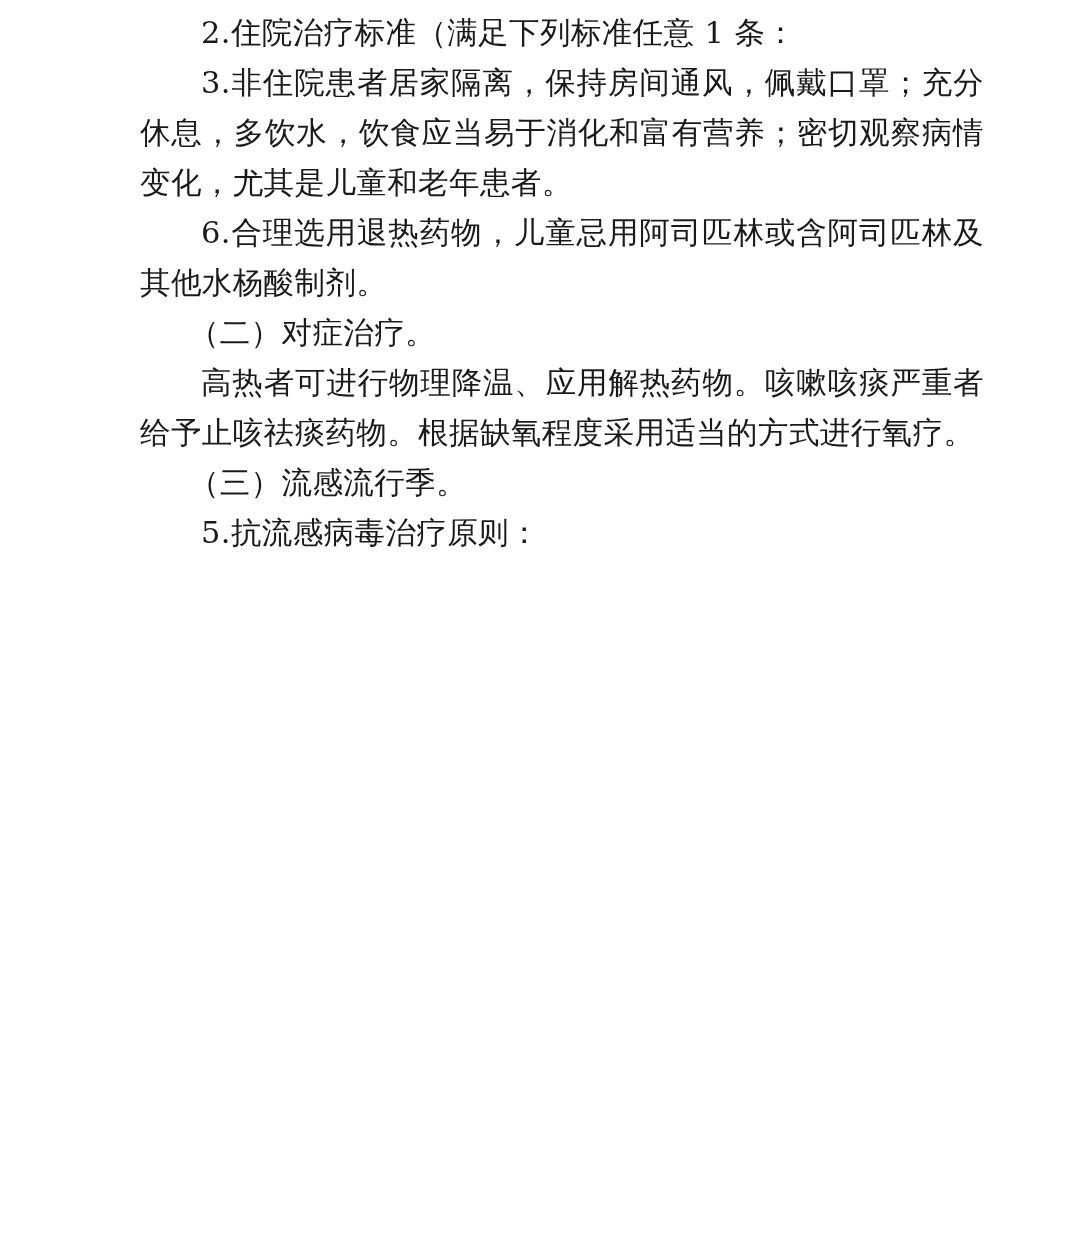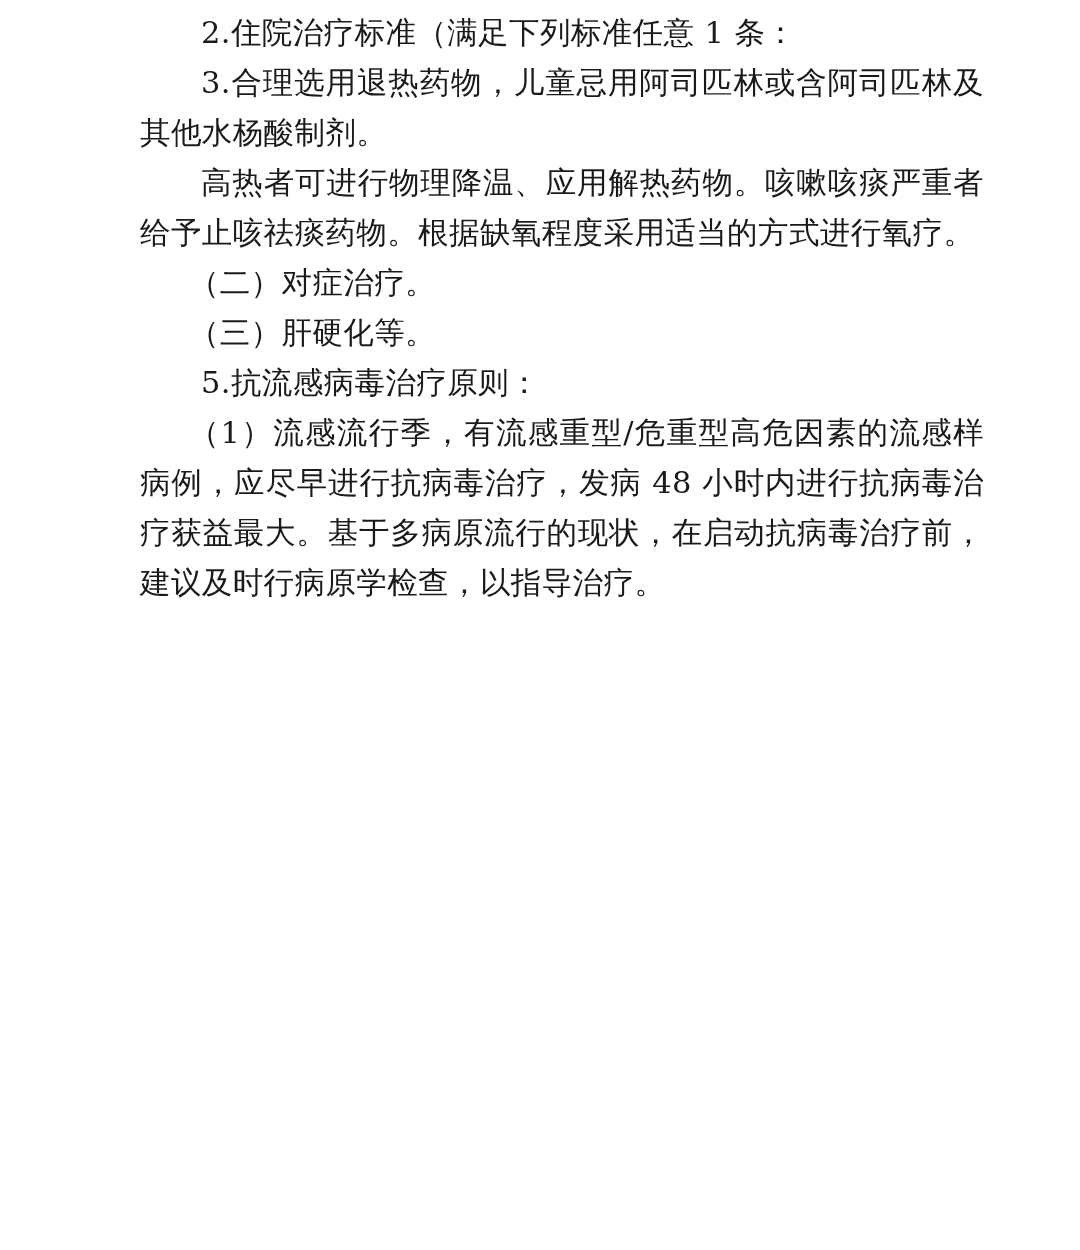--- a/index.html
+++ b/index.html
@@ -36,19 +36,19 @@
   }
   .indent-paren {
     text-indent: 1.6em;
   }
 </style>
 </head>
 <body>
 
 <div class="page">
   <p class="para indent">2.住院治疗标准（满足下列标准任意 1 条：</p>
-  <p class="para indent">3.合理选用退热药物，儿童忌用阿司匹林或含阿司匹林及其他水杨酸制剂。</p>
+  <p class="para indent">3.非住院患者居家隔离，保持房间通风，佩戴口罩；充分休息，多饮水，饮食应当易于消化和富有营养；密切观察病情变化，尤其是儿童和老年患者。</p>
+  <p class="para indent">6.合理选用退热药物，儿童忌用阿司匹林或含阿司匹林及其他水杨酸制剂。</p>
+  <p class="para indent-paren">（二）对症治疗。</p>
   <p class="para indent">高热者可进行物理降温、应用解热药物。咳嗽咳痰严重者给予止咳祛痰药物。根据缺氧程度采用适当的方式进行氧疗。</p>
-  <p class="para indent-paren">（二）对症治疗。</p>
-  <p class="para indent-paren">（三）肝硬化等。</p>
+  <p class="para indent-paren">（三）流感流行季。</p>
   <p class="para indent">5.抗流感病毒治疗原则：</p>
-  <p class="para indent-paren">（1）流感流行季，有流感重型/危重型高危因素的流感样病例，应尽早进行抗病毒治疗，发病 48 小时内进行抗病毒治疗获益最大。基于多病原流行的现状，在启动抗病毒治疗前，建议及时行病原学检查，以指导治疗。</p>
 </div>
 
 </body></html>

